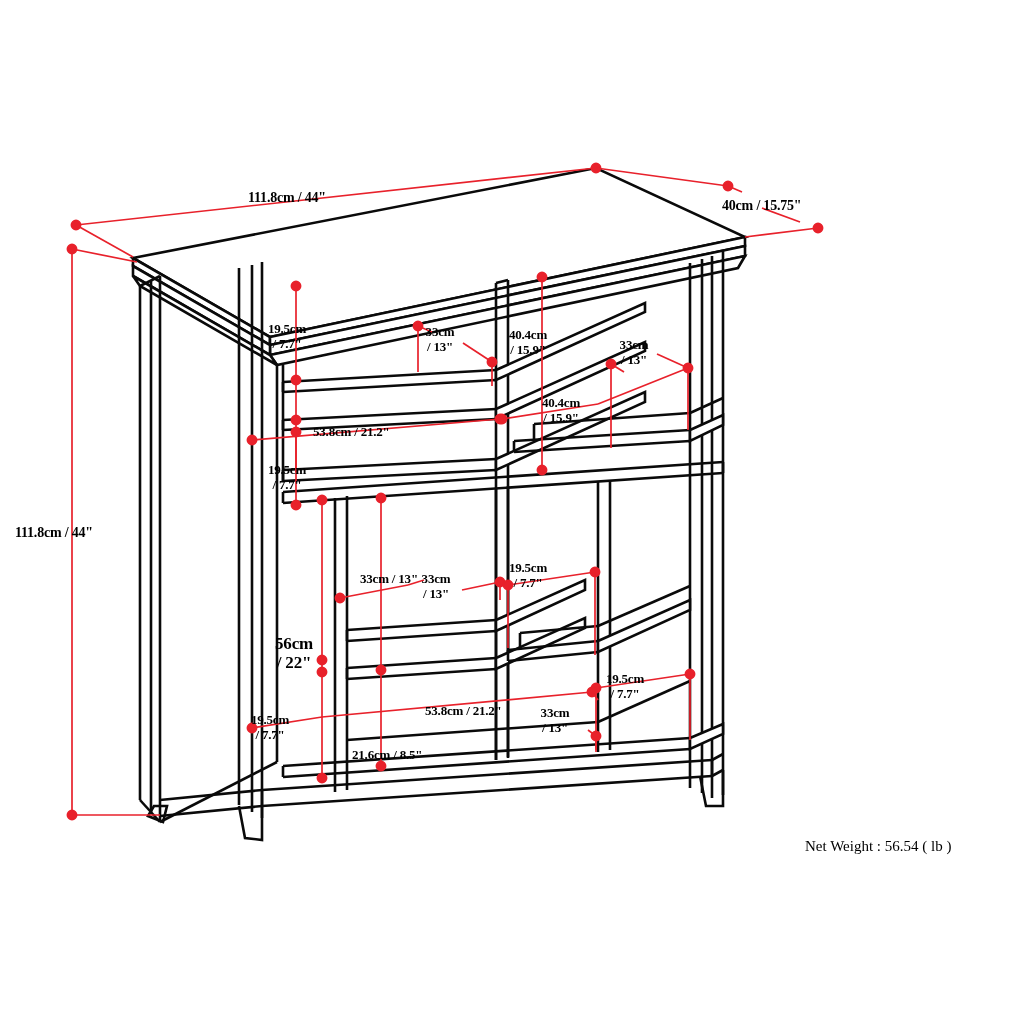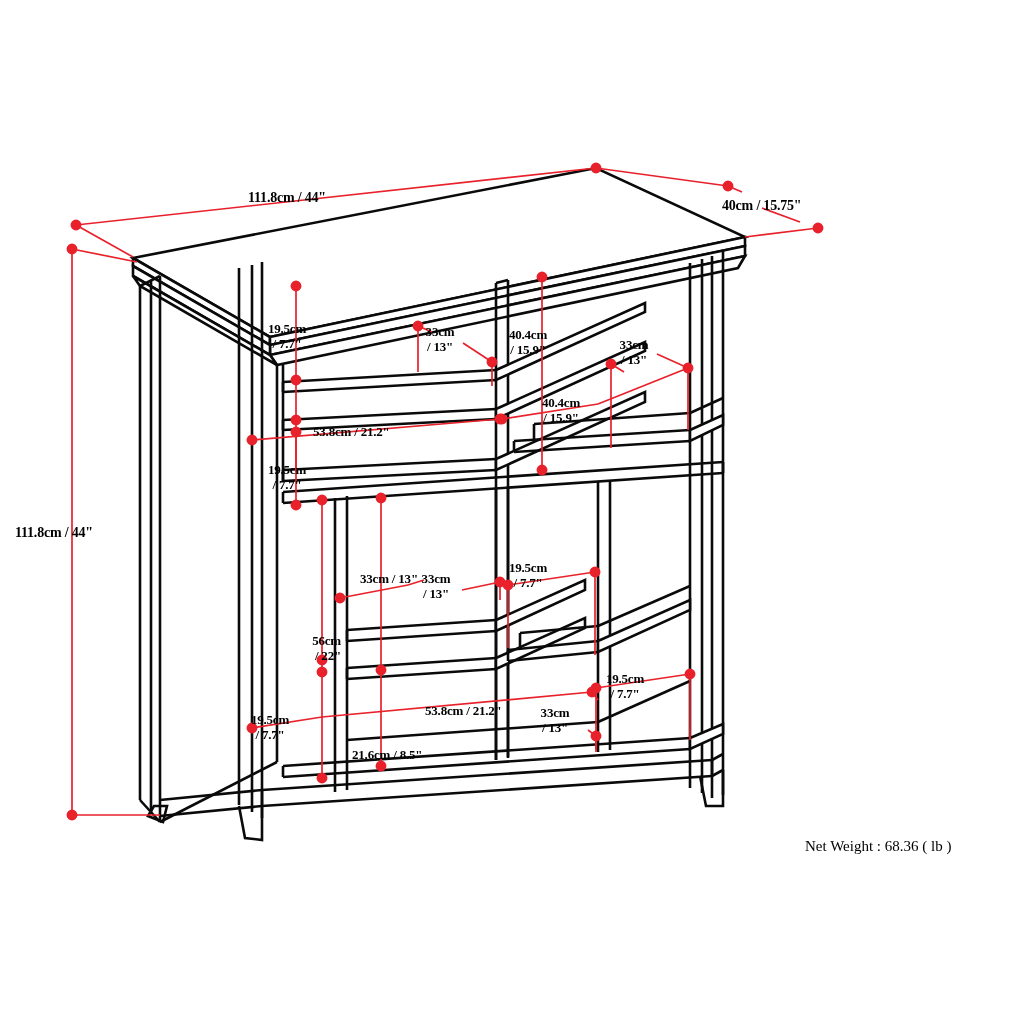--- a/index.html
+++ b/index.html
@@ -329,26 +329,26 @@
       <div class="dimlabel c" style="font-size: 13px; left: 501px; width: 120px; top: 396px;">40.4cm
 / 15.9"</div>
       <div class="dimlabel l" style="font-size: 13px; left: 313px; top: 425px;">53.8cm / 21.2"</div>
       <div class="dimlabel c" style="font-size: 13px; left: 227px; width: 120px; top: 463px;">19.5cm
 / 7.7"</div>
       <div class="dimlabel l" style="font-size: 13px; left: 360px; top: 572px;">33cm / 13"</div>
       <div class="dimlabel c" style="font-size: 13px; left: 376px; width: 120px; top: 572px;">33cm
 / 13"</div>
       <div class="dimlabel c" style="font-size: 13px; left: 468px; width: 120px; top: 561px;">19.5cm
 / 7.7"</div>
-      <div class="dimlabel c" style="font-size: 13px; left: 221px; width: 120px; top: 634px; text-align: right;">56cm
+      <div class="dimlabel c" style="font-size: 17px; left: 234px; width: 120px; top: 634px;">56cm
 / 22"</div>
       <div class="dimlabel c" style="font-size: 13px; left: 565px; width: 120px; top: 672px;">19.5cm
 / 7.7"</div>
       <div class="dimlabel l" style="font-size: 13px; left: 425px; top: 704px;">53.8cm / 21.2"</div>
       <div class="dimlabel c" style="font-size: 13px; left: 495px; width: 120px; top: 706px;">33cm
 / 13"</div>
       <div class="dimlabel c" style="font-size: 13px; left: 210px; width: 120px; top: 713px;">19.5cm
 / 7.7"</div>
       <div class="dimlabel l" style="font-size: 13px; left: 352px; top: 748px;">21.6cm / 8.5"</div>
     </div>
 
-<div class="weight" style="left:805px;top:838px;">Net Weight : 68.36 ( lb )</div>
+<div class="weight" style="left:805px;top:838px;">Net Weight : 56.54 ( lb )</div>
 </div>
 
 </body></html>

